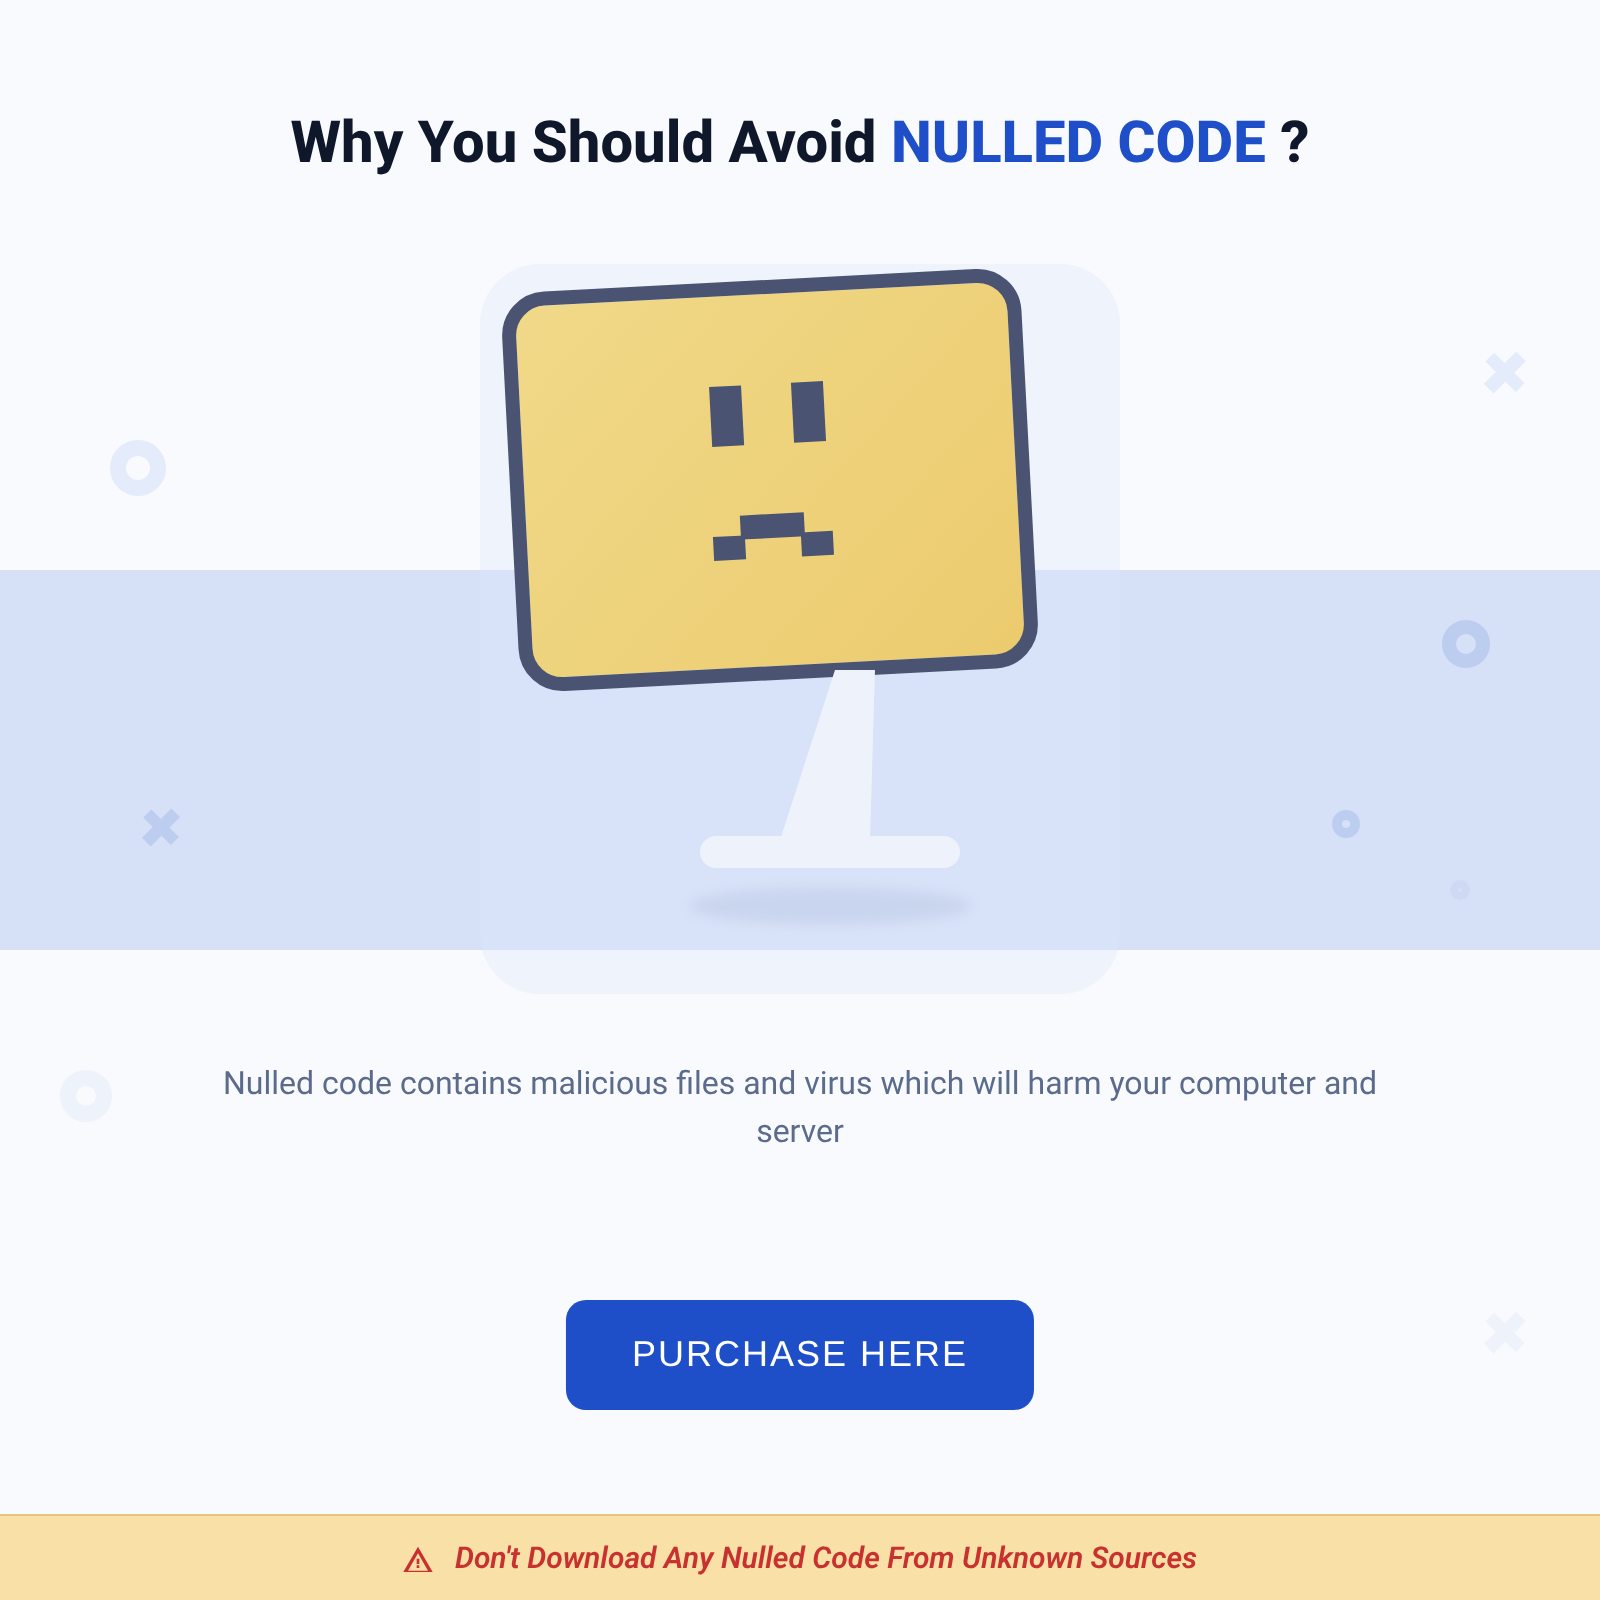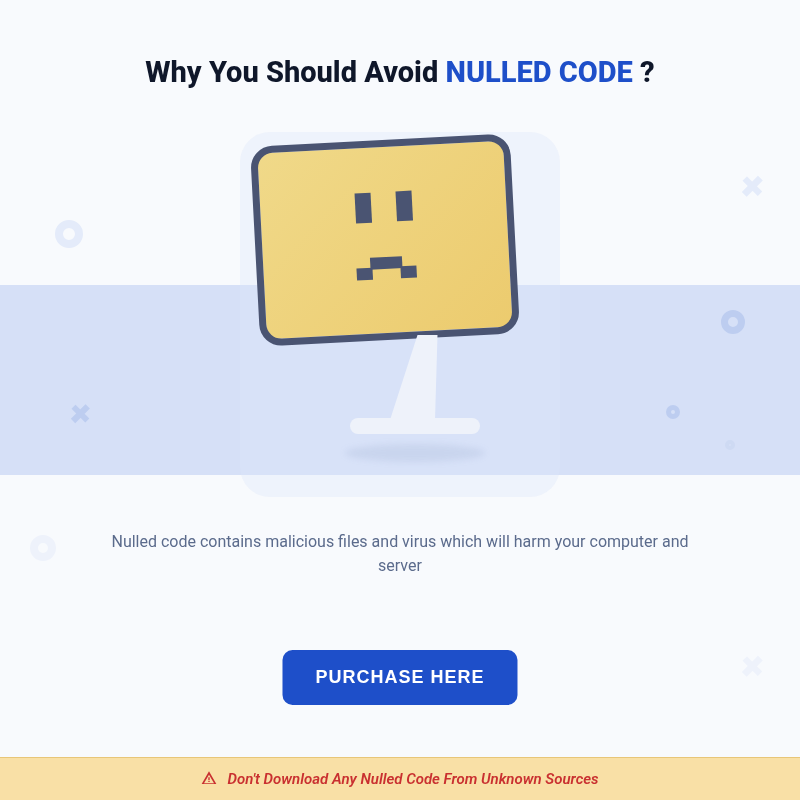--- a/index.html
+++ b/index.html
@@ -155,34 +155,34 @@
       position: absolute;
       top: 650px;
       left: 50%;
       transform: translateX(-50%);
       background: #1e4fc9;
       color: #fff;
       padding: 17px 33px;
       border: none;
       border-radius: 10px;
       font-size: 18px;
-      font-weight: 700;
+      font-weight: 400;
       letter-spacing: 1px;
       cursor: pointer;
     }
     .warning-bar {
       position: absolute;
       bottom: 0;
       left: 0;
       right: 0;
       background: #f9e0a6;
       border-top: 1px solid #e8c678;
       padding: 12px 0;
       display: flex;
-      align-items: flex-start;
+      align-items: flex-end;
       justify-content: center;
       gap: 10px;
     }
     .warning-icon {
       color: #c93030;
       font-size: 16px;
       display: flex;
       align-items: center;
     }
     .warning-text {

